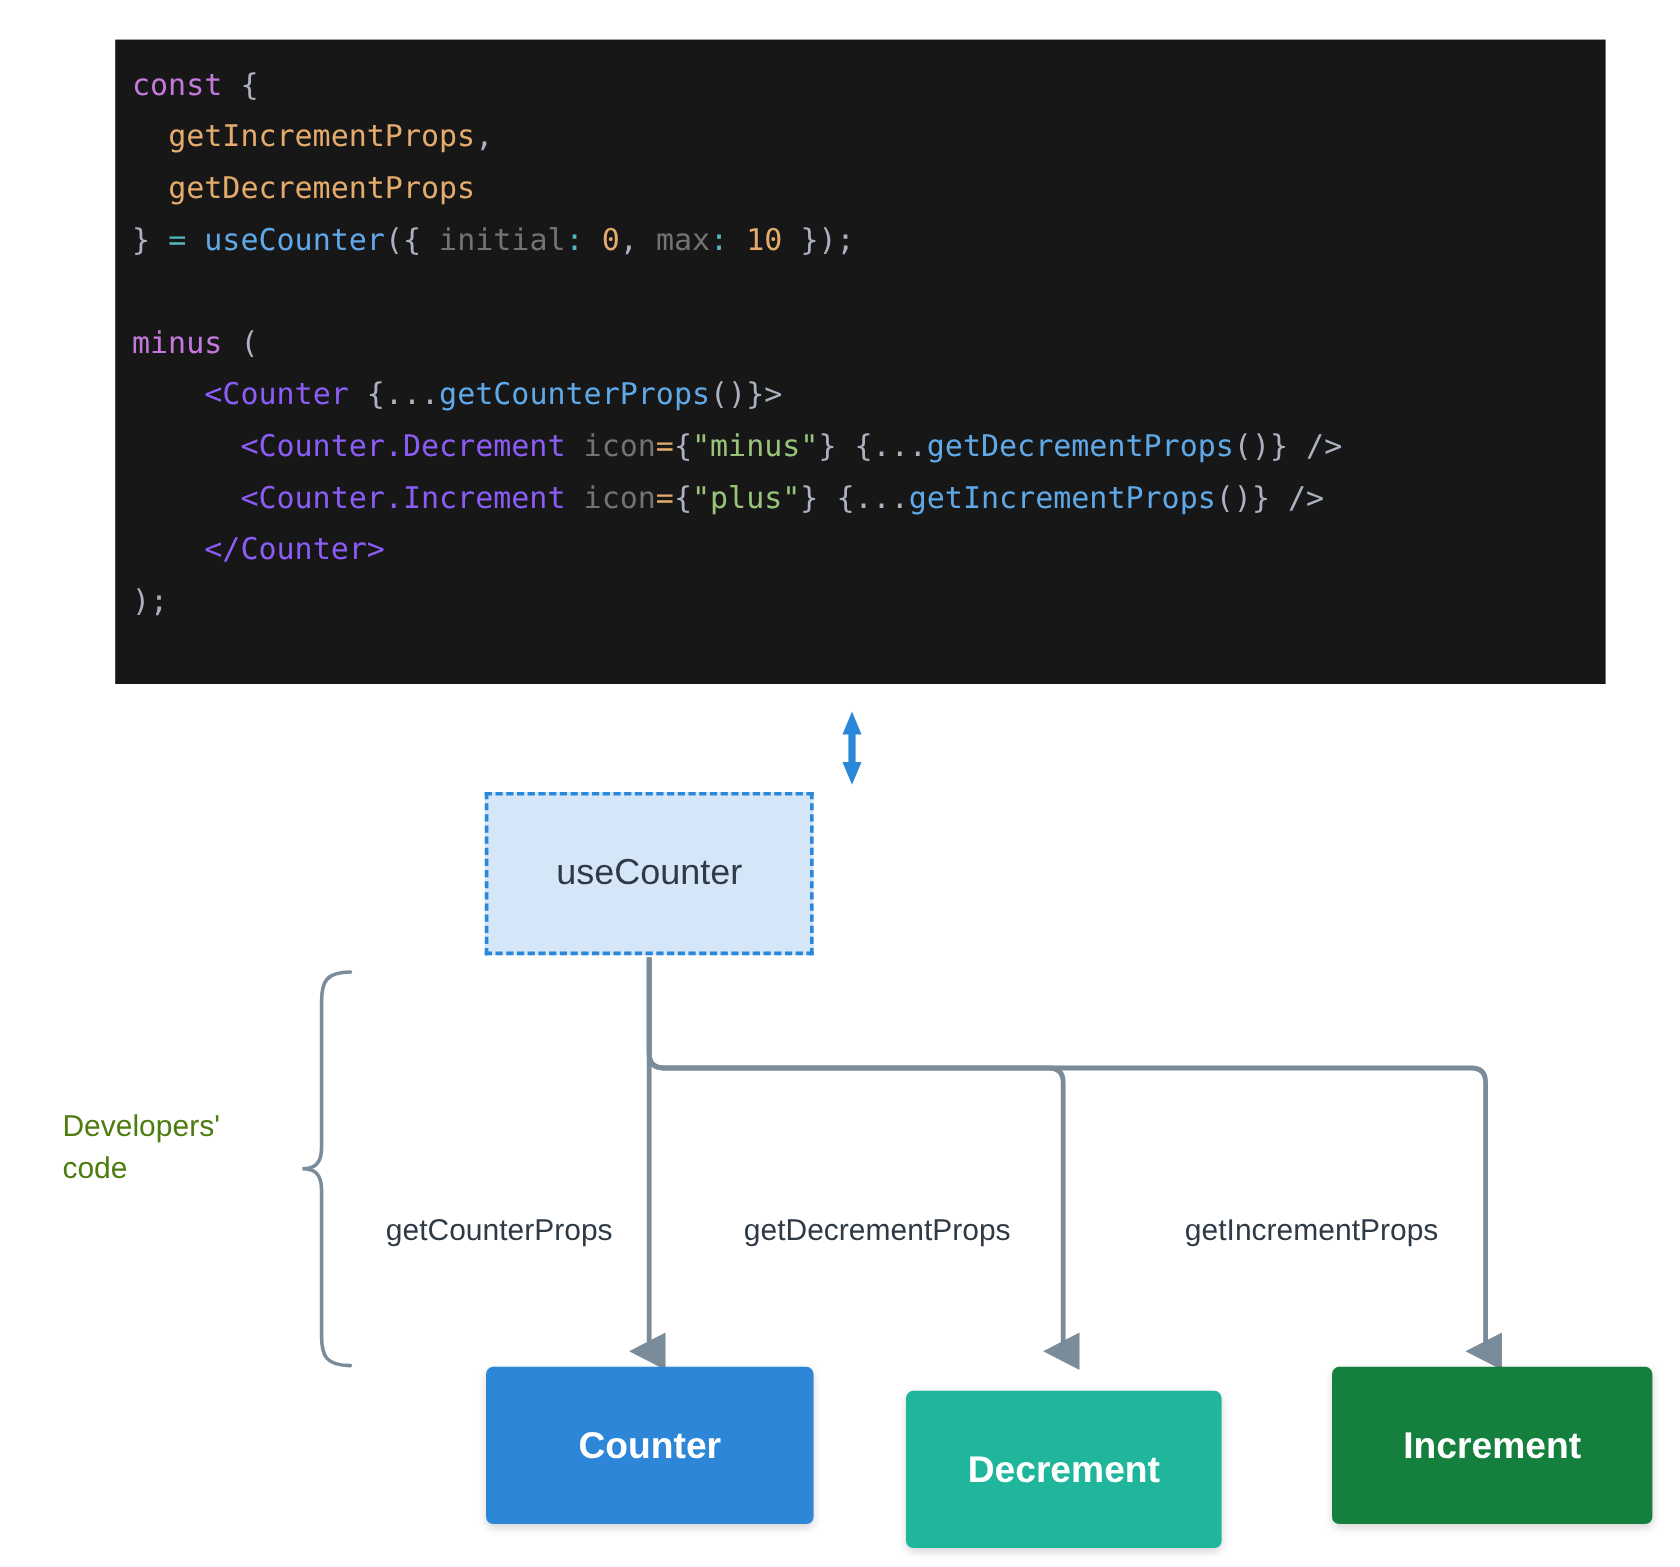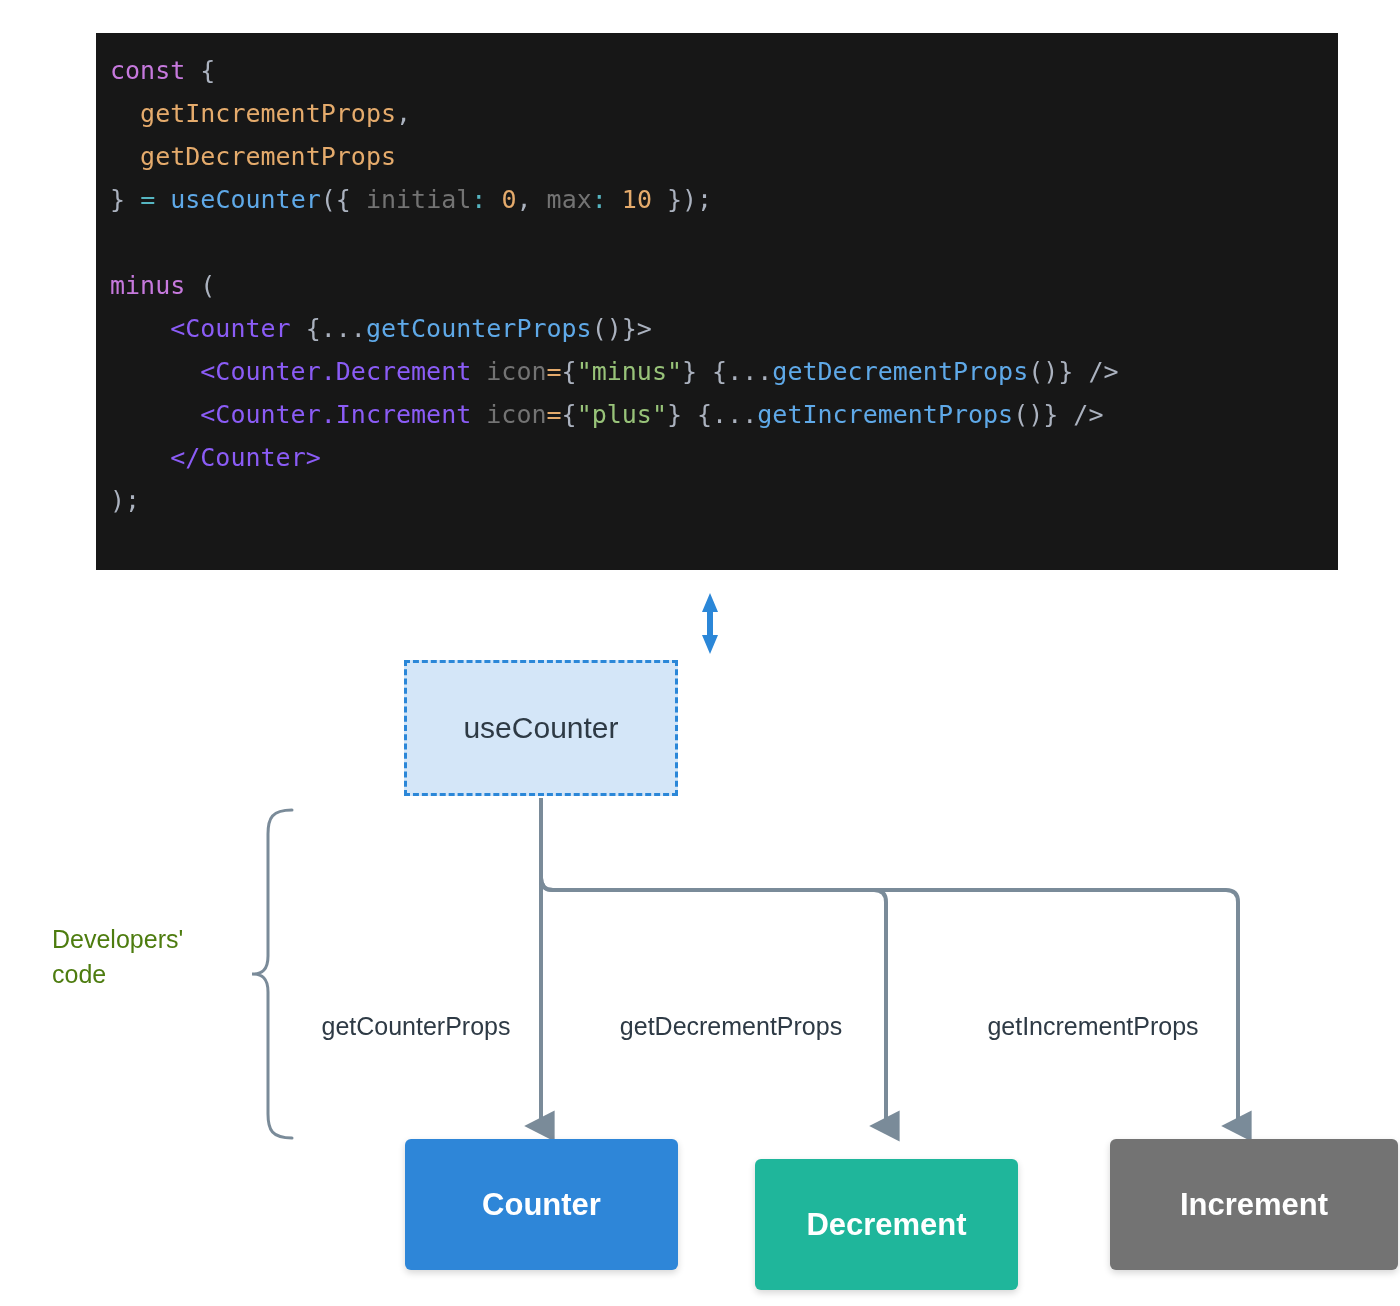--- a/index.html
+++ b/index.html
@@ -104,21 +104,21 @@
     box-shadow: 0 3px 7px rgba(0,0,0,0.16);
   }
   .comp-box .comp-label {
     color: #ffffff;
     font-size: 31px;
     font-weight: bold;
     font-family: "Liberation Sans", sans-serif;
   }
   #box-counter   { left: 405px;  top: 1139px; width: 273px; height: 131px; background: #2e86d8; }
   #box-decrement { left: 755px;  top: 1139px; width: 263px; height: 131px; background: #1fb69b; margin-top: 20px; }
-  #box-increment { left: 1110px; top: 1139px; width: 288px; height: 131px; background: #737373; }
+  #box-increment { left: 1110px; top: 1139px; width: 267px; height: 131px; background: #15803d; }
 </style>
 </head>
 <body>
 
 <div id="code-block">
   <div class="code-line"><span class="tok-kw">const</span><span class="tok-plain"> </span><span class="tok-punct">{</span></div>
   <div class="code-line"><span class="tok-plain">  </span><span class="tok-prop">getIncrementProps</span><span class="tok-punct">,</span></div>
   <div class="code-line"><span class="tok-plain">  </span><span class="tok-prop">getDecrementProps</span></div>
   <div class="code-line"><span class="tok-punct">}</span><span class="tok-plain"> </span><span class="tok-op">=</span><span class="tok-plain"> </span><span class="tok-fn">useCounter</span><span class="tok-punct">({ </span><span class="tok-plain">initial</span><span class="tok-op">:</span><span class="tok-plain"> </span><span class="tok-num">0</span><span class="tok-punct">, </span><span class="tok-plain">max</span><span class="tok-op">:</span><span class="tok-plain"> </span><span class="tok-num">10</span><span class="tok-punct"> });</span></div>
   <div class="code-line"> </div>

